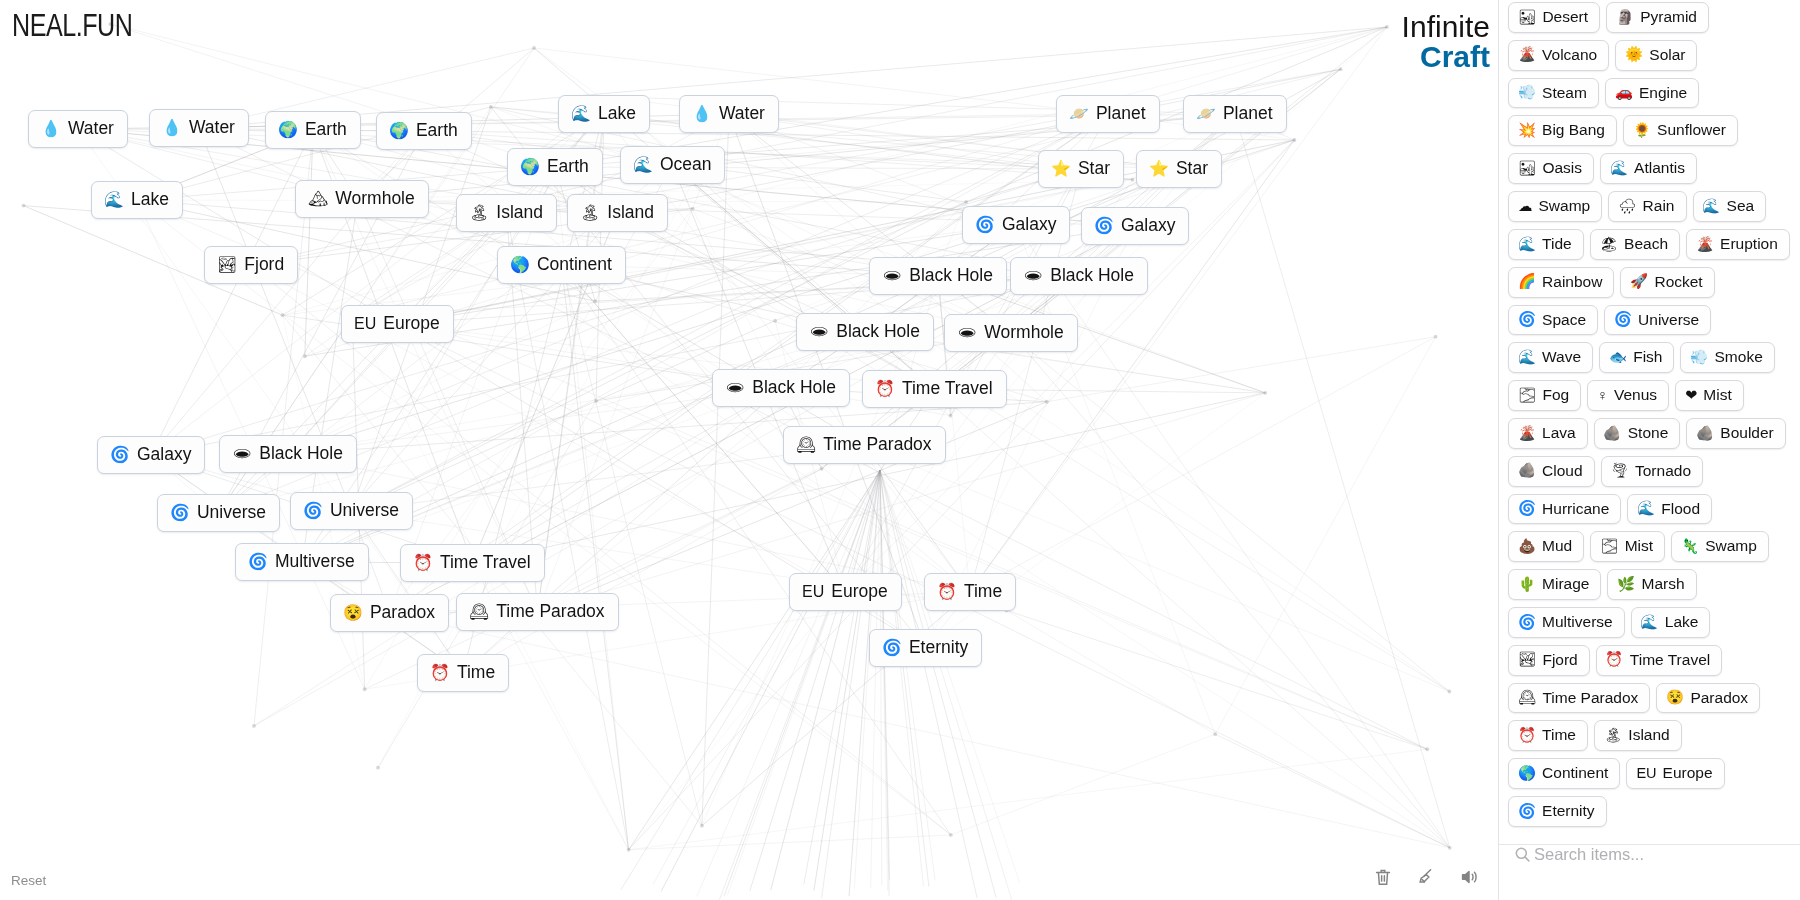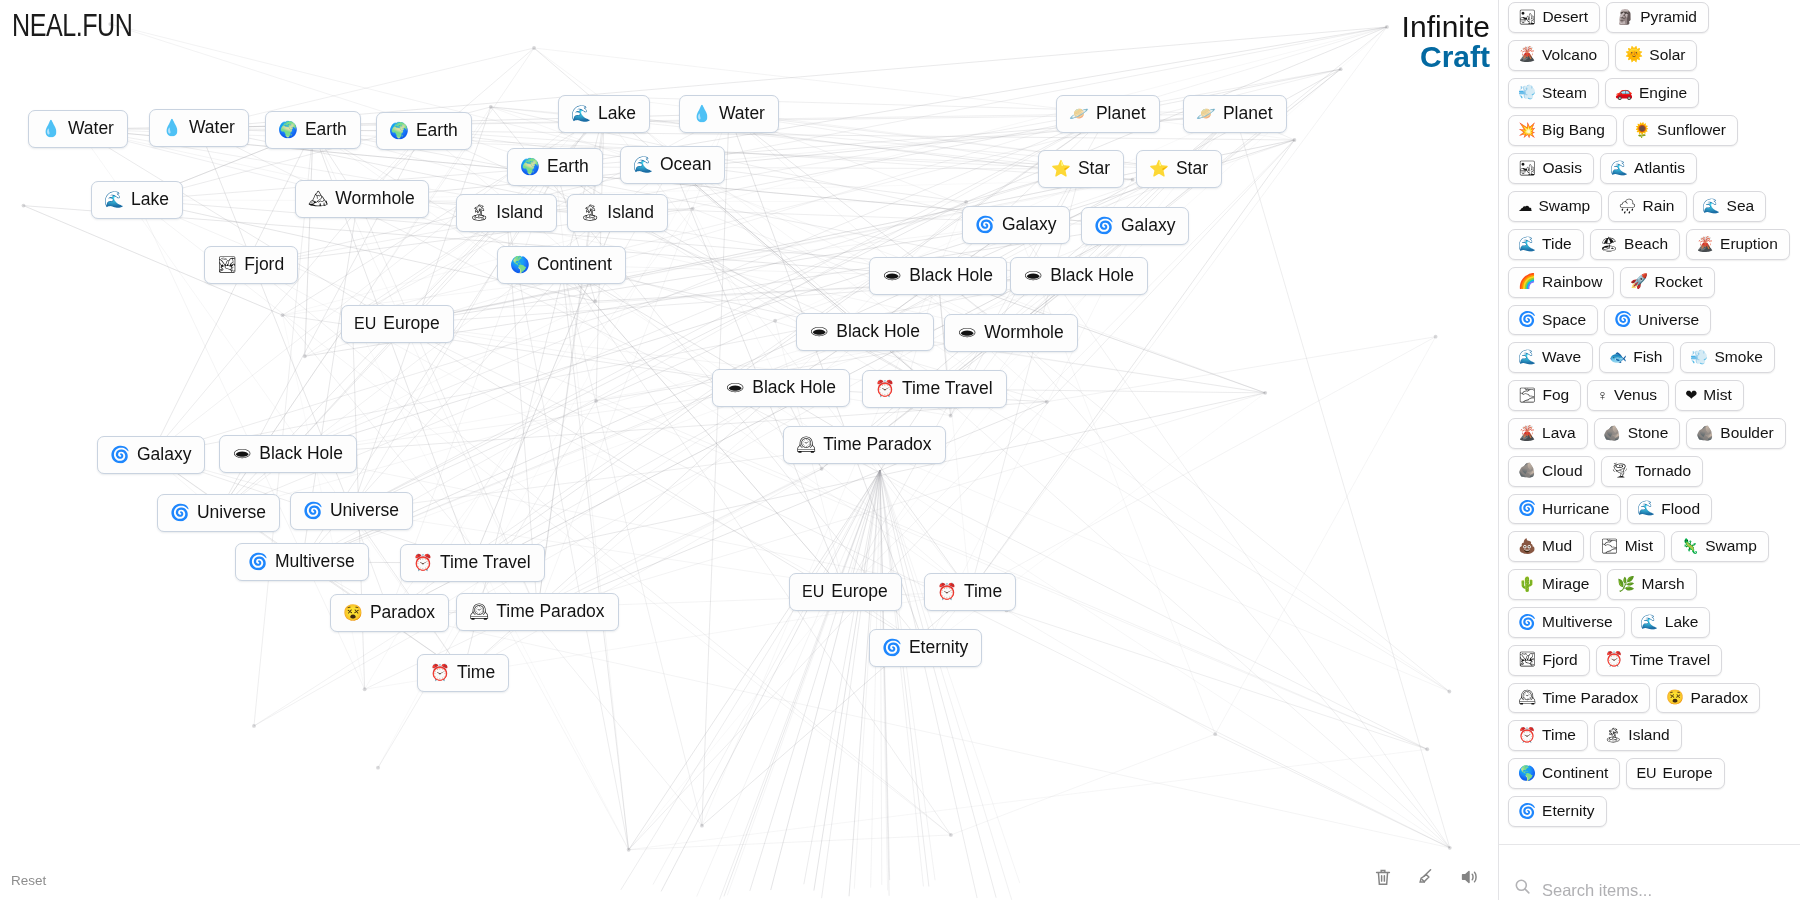--- a/index.html
+++ b/index.html
@@ -86,22 +86,22 @@
     box-shadow: 0 1px 1.5px rgba(0,0,0,0.07);
     font-size: 15.5px; color: #131313;
     white-space: nowrap; cursor: grab;
     line-height: 1.15;
   }
   .chip .emo { font-size: 14.5px; line-height: 1; }
   .searchbar {
     flex: 0 0 auto;
     height: 56px;
     border-top: 1px solid #e6e6e8;
-    display: flex; align-items: flex-end;
-    gap: 10px; padding: 0 14px;
+    display: flex; align-items: flex-start;
+    gap: 2px; padding: 0 14px;
   }
   .searchbar svg { flex: 0 0 auto; }
   .searchbar input {
     border: none; outline: none; background: transparent;
     font-family: "Liberation Sans", sans-serif;
     font-size: 16.5px; color: #2b2b2b; width: 100%;
   }
   .searchbar input::placeholder { color: #b0b0b3; }
 </style>
 </head>

